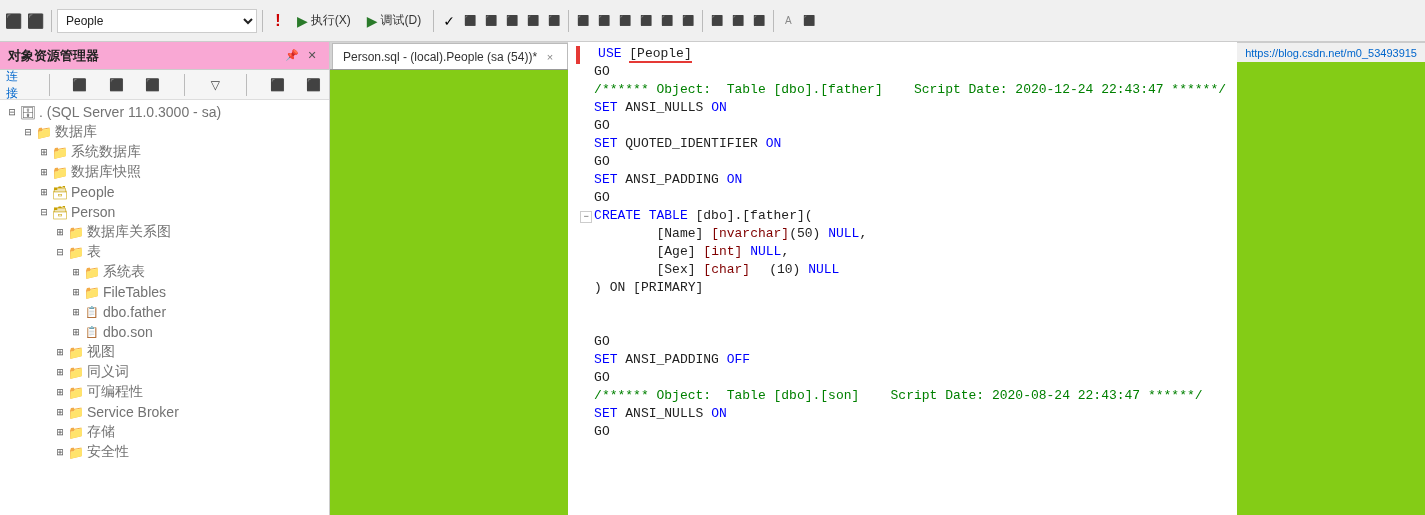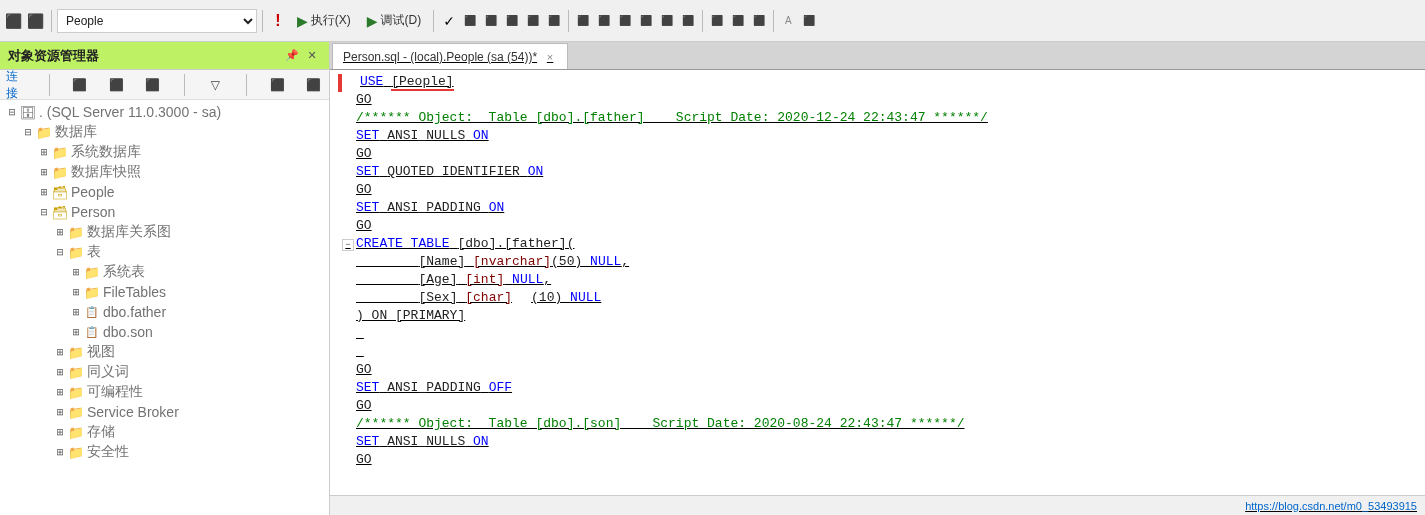--- a/index.html
+++ b/index.html
@@ -90,21 +90,21 @@
     .sidebar {
       width: 330px;
       min-width: 330px;
       background: white;
       border-right: 1px solid #ccc;
       display: flex;
       flex-direction: column;
       overflow: hidden;
     }
     .sidebar-header {
-      background: #bef264;
+      background: #f9a8d4;
       border-bottom: 1px solid #ccc;
       padding: 4px 8px;
       display: flex;
       align-items: center;
       justify-content: space-between;
       height: 28px;
     }
     .sidebar-title {
       font-size: 13px;
       font-weight: bold;
@@ -191,24 +191,23 @@
 
     .icon-server { color: #555; }
     .icon-db { color: #c8a000; }
     .icon-folder { color: #c8a000; }
     .icon-table { color: #c8a000; }
 
     
     .editor-area {
       flex: 1;
       display: flex;
-      flex-direction: column;
+      flex-direction: row;
       background: #84cc16;
       overflow: hidden;
-      text-decoration: underline;
     }
 
     
     .tab-bar {
       display: flex;
       align-items: flex-end;
       background: #d4d4d4;
       border-bottom: 1px solid #999;
       height: 28px;
       padding-left: 2px;

